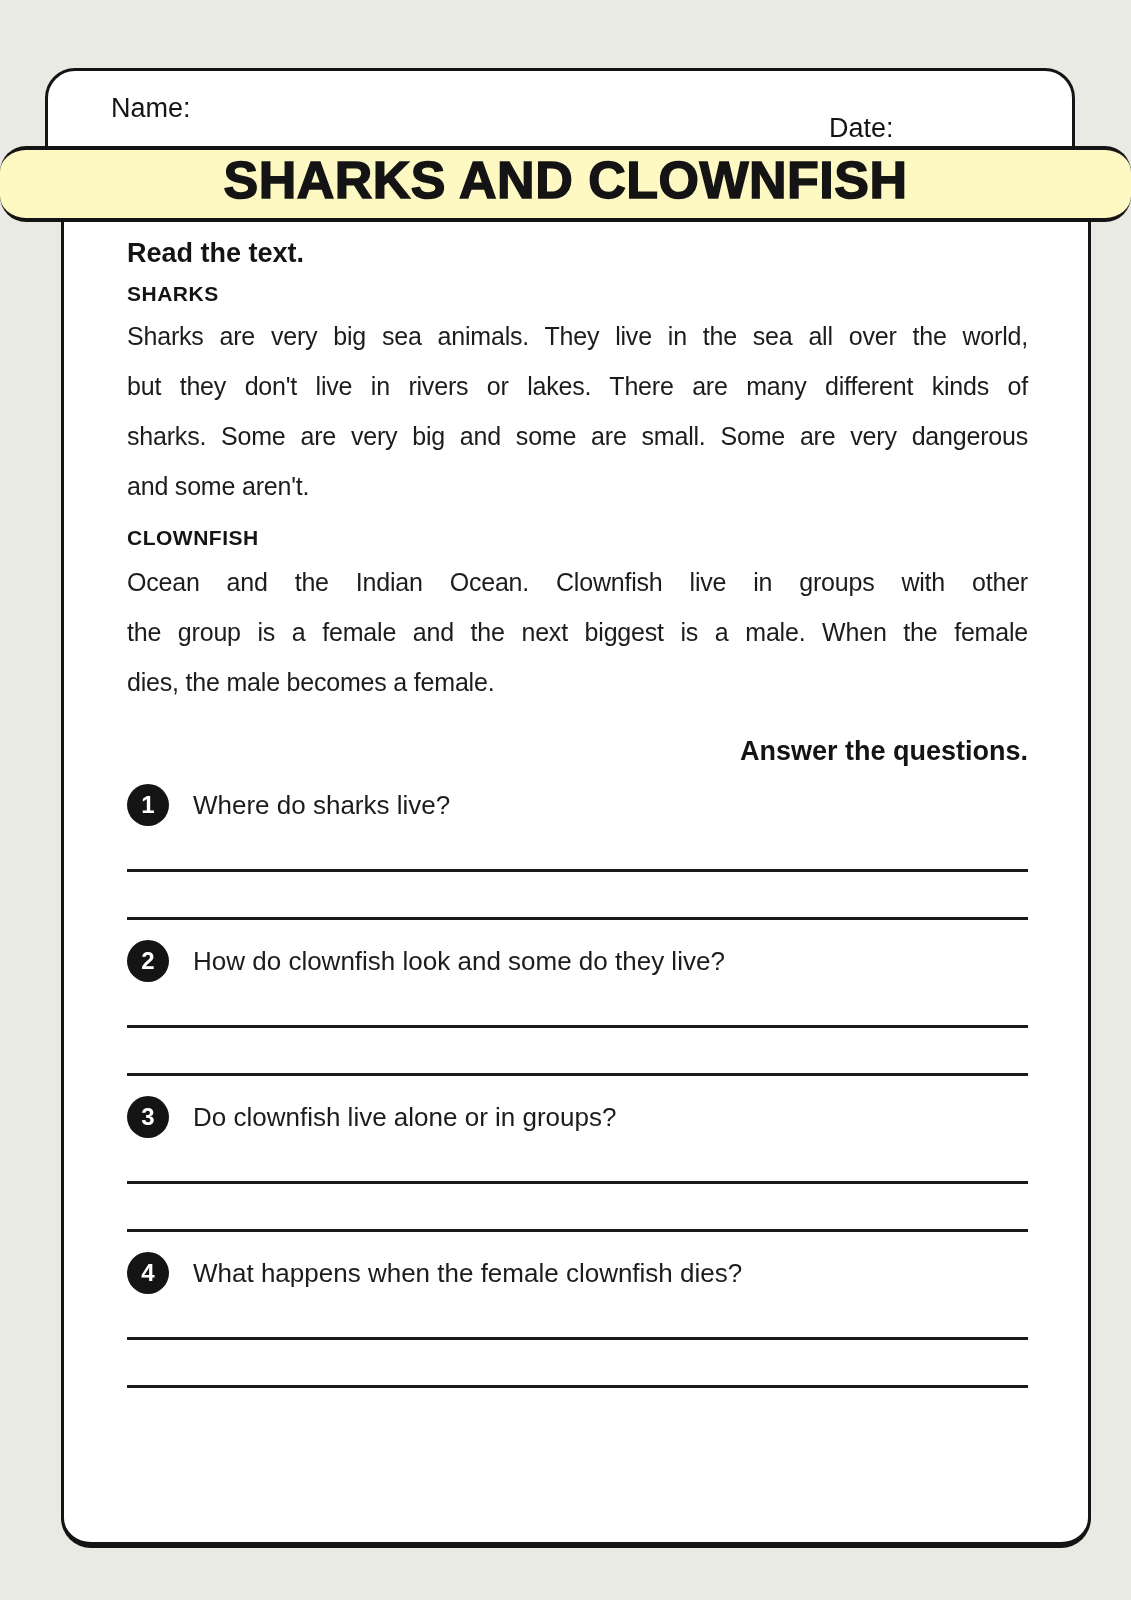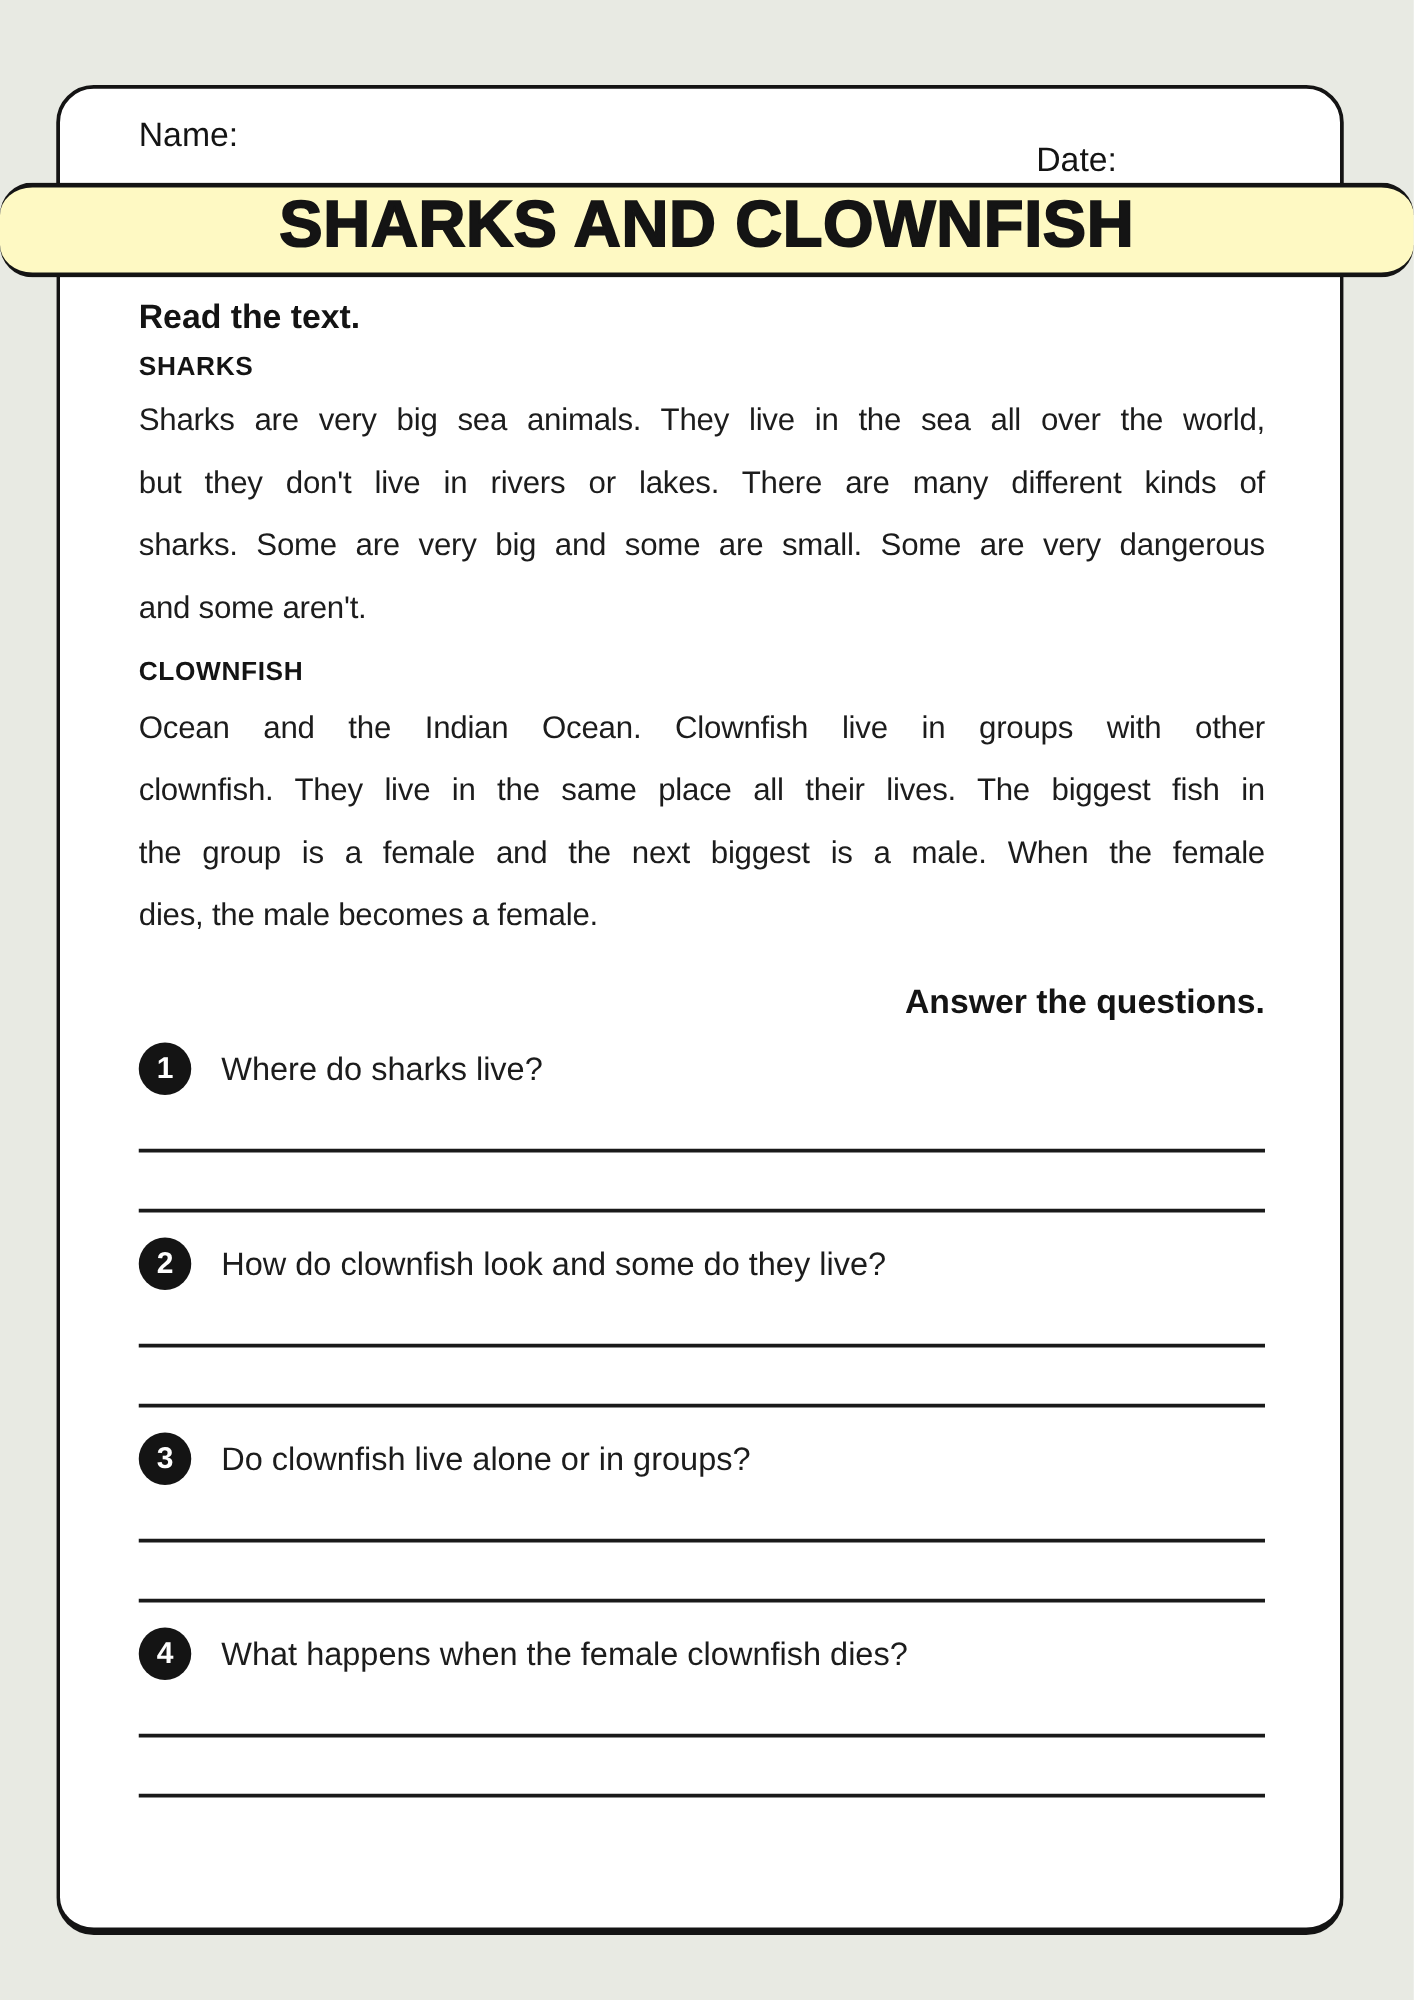--- a/index.html
+++ b/index.html
@@ -28,21 +28,21 @@
     z-index:2;
     border-radius:26px;
   }
   .banner-title {
     font-size:52px; font-weight:700; letter-spacing:0.5px;
     -webkit-text-stroke:1.5px #141414; color:#141414;
   }
 
   
   .sheet {
-    position:absolute; left:45px; top:218px; width:1030px; height:1330px;
+    position:absolute; left:61px; top:218px; width:1030px; height:1330px;
     box-sizing:border-box; background:#ffffff;
     border:3px solid #141414; border-top:none; border-bottom-width:6px;
     border-radius:0 0 30px 30px;
     padding:18px 60px 0 63px; overflow:hidden; z-index:1;
   }
 
   .h-instruction { font-size:27px; line-height:34px; font-weight:700; }
   .h-answer { margin-top:27px;text-align:right; }
 
   .passage-heading {
@@ -97,21 +97,20 @@
   <div class="passage">
     <div class="pline">Sharks are very big sea animals. They live in the sea all over the world,</div>
     <div class="pline">but they don't live in rivers or lakes. There are many different kinds of</div>
     <div class="pline">sharks. Some are very big and some are small. Some are very dangerous</div>
     <div class="pline last">and some aren't.</div>
   </div>
 
   <div class="passage-heading second">CLOWNFISH</div>
   <div class="passage second">
     <div class="pline">Ocean and the Indian Ocean. Clownfish live in groups with other</div>
-    <div class="pline">clownfish. They live in the same place all their lives. The biggest fish in</div>
     <div class="pline">the group is a female and the next biggest is a male. When the female</div>
     <div class="pline last">dies, the male becomes a female.</div>
   </div>
 
   <div class="h-instruction h-answer">Answer the questions.</div>
 
   <div>
 
     <div class="question-block first">
       <div class="q-row">

